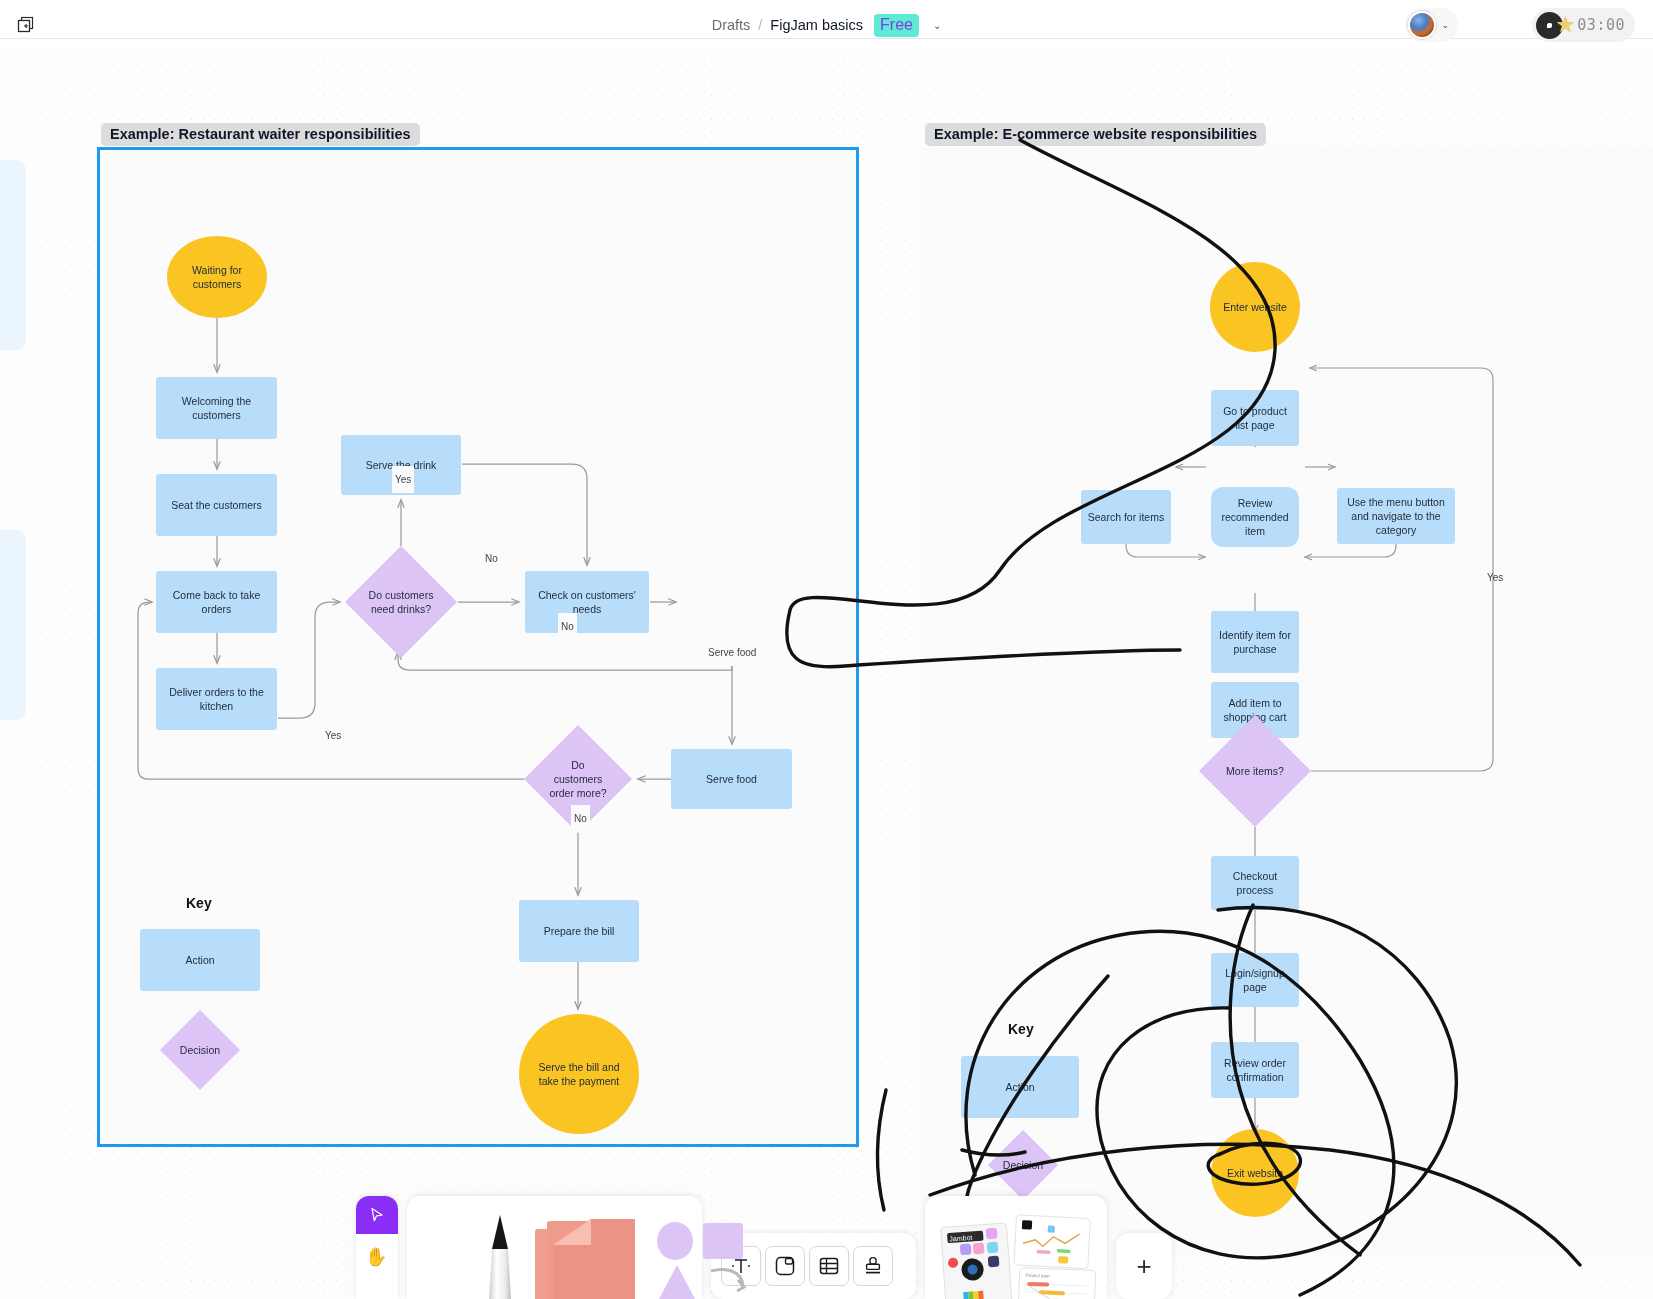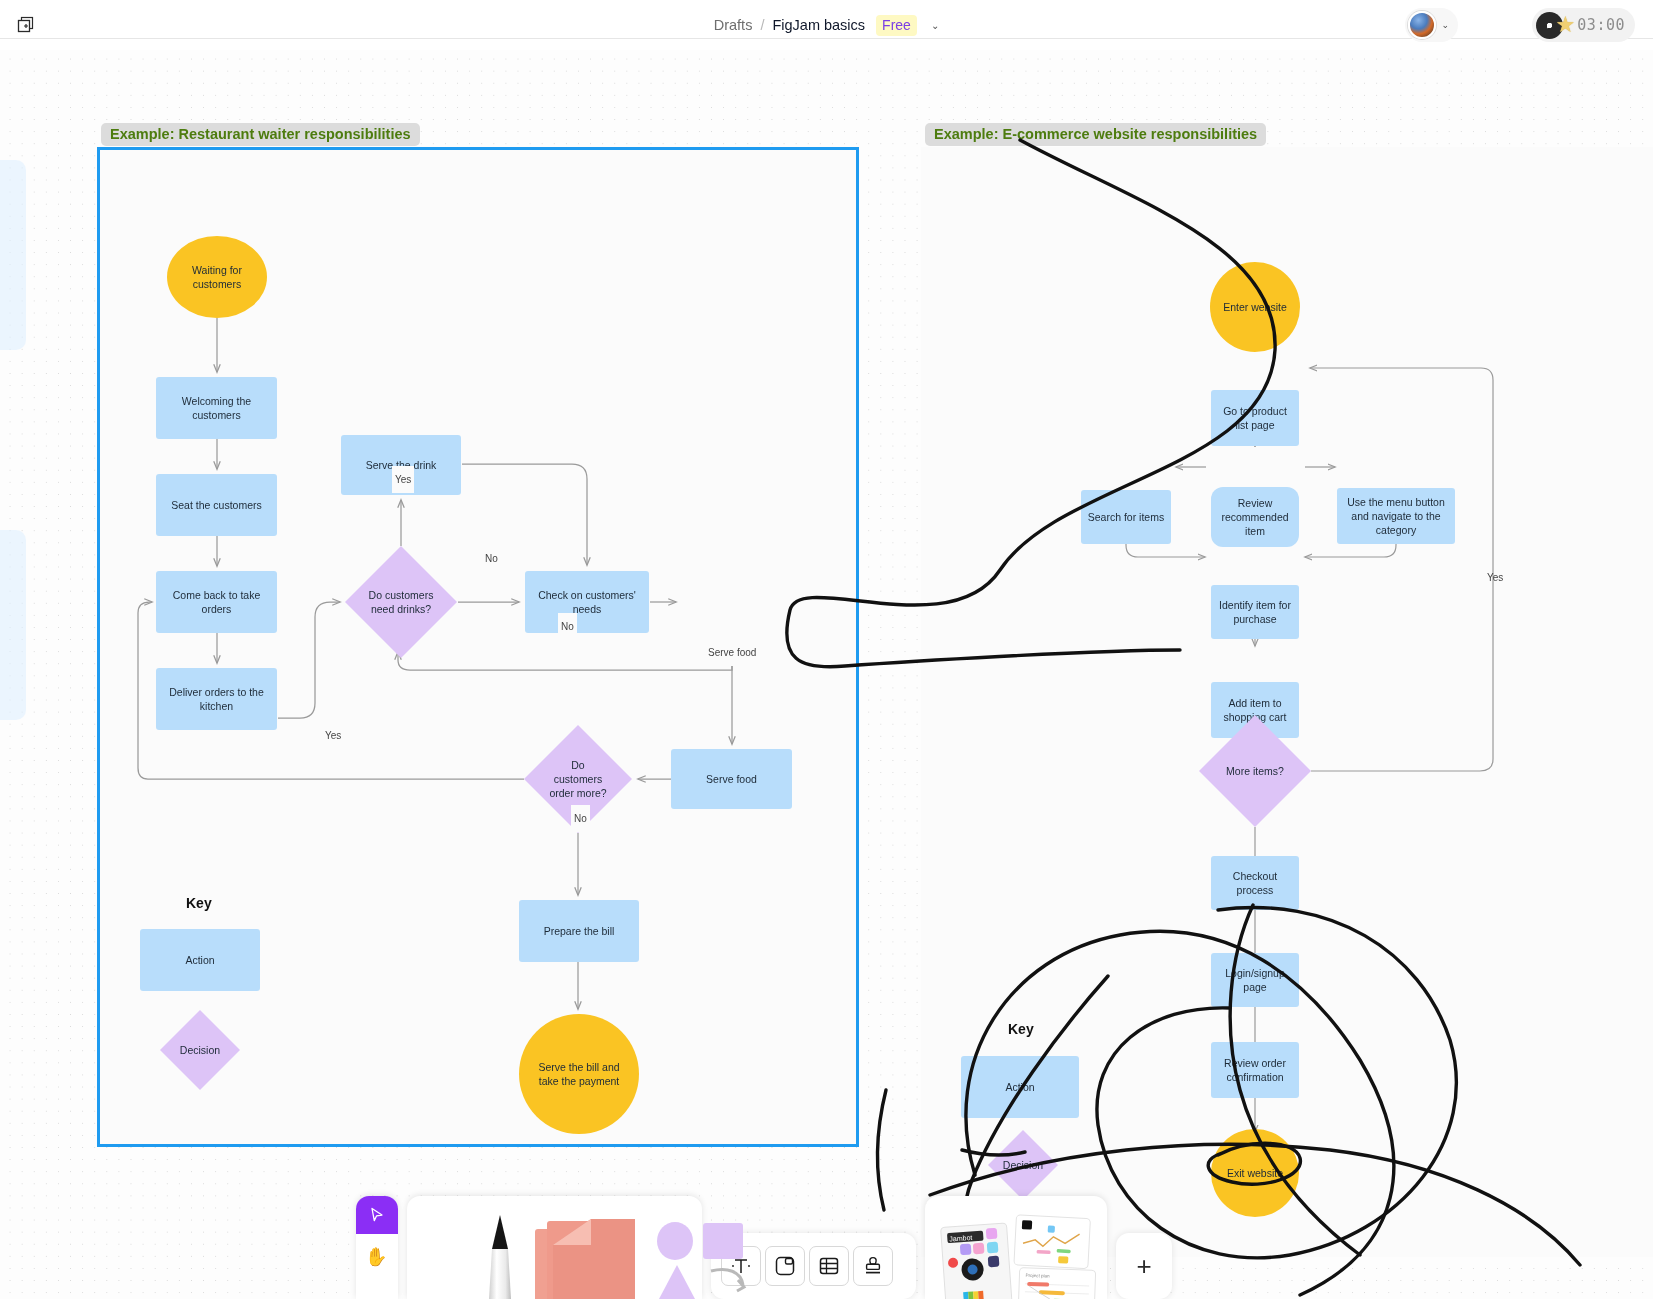--- a/index.html
+++ b/index.html
@@ -24,22 +24,22 @@
   }
   #breadcrumb {
     position: absolute; left: 0; top: 0; width: 1653px; height: 50px;
     display: flex; align-items: center; justify-content: center;
     gap: 8px; font-size: 14.5px;
   }
   #breadcrumb .crumb-drafts { color: #6e6e6e; cursor: pointer; }
   #breadcrumb .crumb-sep { color: #b8b8b8; }
   #breadcrumb .crumb-file { color: #0f172a; cursor: pointer; }
   #badge-free {
-    background: #fef9c3; color: #7b3fe4;
-    font-size: 14px; padding: 2.5px 6px; border-radius: 4px;
+    background: #5eead4; color: #7b3fe4;
+    font-size: 16px; padding: 2.5px 6px; border-radius: 4px;
     margin-left: 3px; cursor: pointer;
   }
   #chev-file { color: #555; font-size: 10px; margin-left: 6px; cursor: pointer; }
 
   #avatar-group {
     position: absolute; right: 195px; top: 8px; height: 34px;
     display: flex; align-items: center; gap: 5px;
     background: #f7f7f7; border-radius: 18px; padding: 0 9px 0 3px;
   }
   #avatar {
@@ -85,21 +85,21 @@
 
   
   .edge-ghost {
     position: absolute; left: -22px; background: #ddeeff;
     border-radius: 10px; opacity: .55;
   }
 
   
   .frame-label {
     position: absolute;
-    background: #dcdcdc; color: #4d7c0f;
+    background: #dcdcdc; color: #0f172a;
     font-size: 14.5px; font-weight: bold;
     padding: 3px 9px 4px; border-radius: 5px;
     white-space: nowrap; cursor: pointer;
   }
   
   .frame {
     position: absolute; background: #fbfbfb;
   }
   #frame-left  { left: 97px;  top: 97px; width: 762px; height: 1000px; border: 3px solid #1e9bf0; }
   #frame-right { left: 921px; top: 97px; width: 732px; height: 1110px; border: none; }
@@ -378,21 +378,21 @@
     </div>
 
   <div class="node action" style="left:1211px;top:437px;width:88px;height:60px;border-radius:12px;">
     <span>Review recommended item</span>
     </div>
 
   <div class="node action" style="left:1337px;top:438px;width:118px;height:56px;">
     <span>Use the menu button and navigate to the category</span>
     </div>
 
-  <div class="node action" style="left:1211px;top:535px;width:88px;height:54px;">
+  <div class="node action" style="left:1211px;top:561px;width:88px;height:62px;">
     <span>Identify item for purchase</span>
     </div>
 
   <div class="node action" style="left:1211px;top:632px;width:88px;height:56px;">
     <span>Add item to shopping cart</span>
     </div>
 
   <div class="node decision" style="left:1199px;top:665px;width:112px;height:112px;">
     <div class="dshape"></div>
     <span class="dtext">More items?</span>

